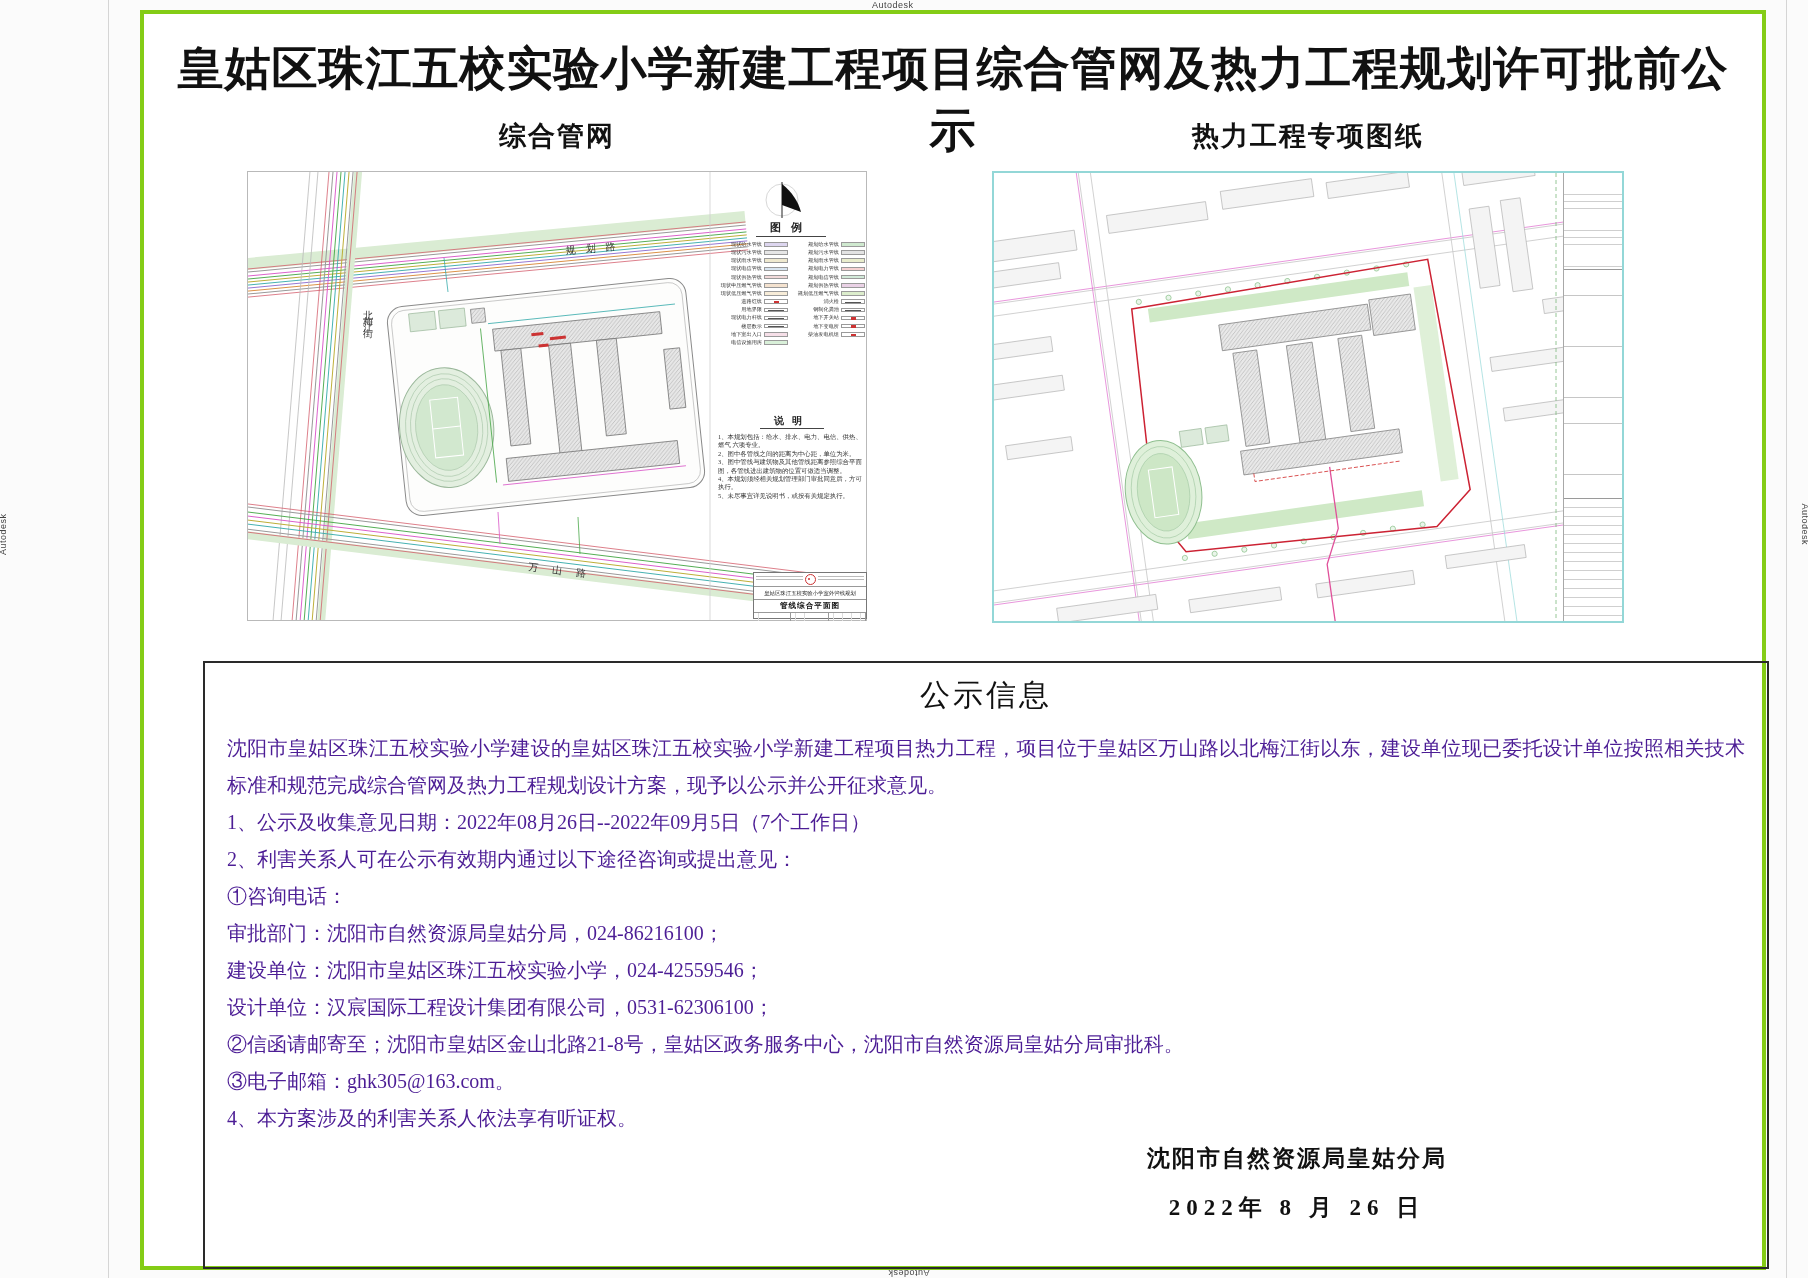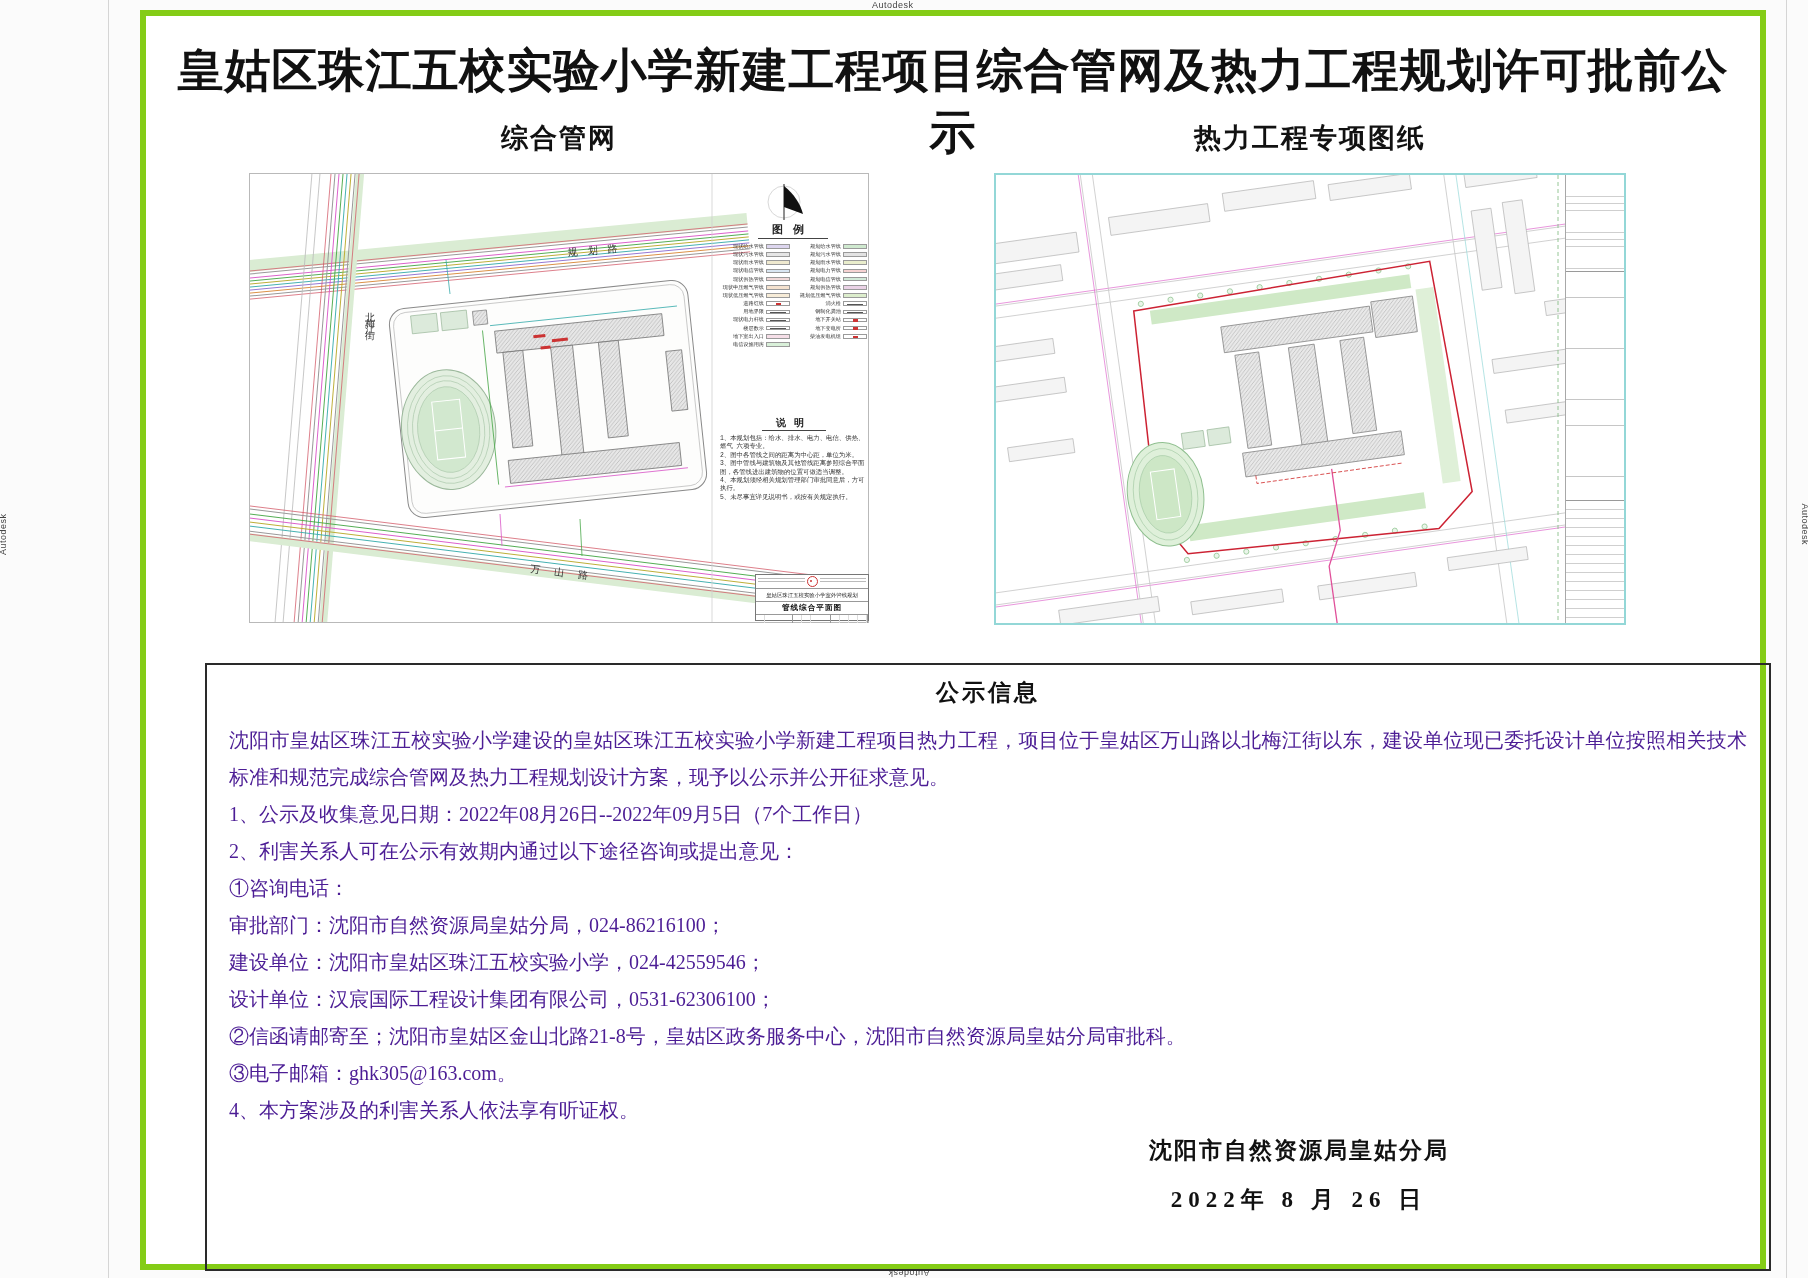--- a/index.html
+++ b/index.html
@@ -1,19 +1,19 @@
 <!DOCTYPE html>
 <html><head>
 <meta charset="utf-8">
 <style>
   html,body{margin:0;padding:0;}
   body{background:#f2f2f2;font-family:"Liberation Serif",serif;}
   #page{position:relative;width:1808px;height:1278px;background:#fbfbfb;overflow:hidden;}
   .edge-line{position:absolute;background:#d5d5d5;}
-  #sheet{position:absolute;left:140px;top:10px;width:1626px;height:1260px;background:#ffffff;border:6px solid #84cc16;box-sizing:border-box;}
+  #sheet{position:absolute;left:140px;top:10px;width:1626px;height:1260px;background:#ffffff;border:4px solid #84cc16;box-sizing:border-box;}
   .wm{position:absolute;font-family:"Liberation Sans",sans-serif;font-size:9px;color:#444;letter-spacing:.5px;}
   .wm-left{left:-2px;top:555px;transform:rotate(-90deg);transform-origin:left top;}
   .wm-right{right:-2px;top:545px;transform:rotate(90deg);transform-origin:right top;}
   .wm-top{left:872px;top:0px;}
   .wm-bottom{left:888px;bottom:0px;transform:rotate(180deg);}
   .page-title{position:absolute;left:30px;right:30px;top:24px;text-align:center;font-size:46px;font-weight:bold;color:#111;letter-spacing:1px;}
   .subtitle{position:absolute;top:104px;text-align:center;font-size:27px;font-weight:bold;color:#111;letter-spacing:2px;}
   .subtitle.l{left:103px;width:620px;}
   .subtitle.r{left:848px;width:632px;}
   .panel{position:absolute;background:#fff;box-sizing:border-box;}
@@ -24,41 +24,41 @@
   .legend{position:absolute;left:468px;top:48px;width:150px;font-family:Liberation Serif, serif;}
   .legend-title{text-align:center;font-size:11px;font-weight:bold;letter-spacing:10px;color:#222;border-bottom:1px solid #444;width:70px;margin:0 auto 4px auto;padding-bottom:1px;}
   .legend-cols{display:flex;gap:5px;}
   .lcol{display:flex;flex-direction:column;gap:1.6px;width:72px;}
   .lr{display:flex;align-items:center;justify-content:flex-end;gap:2px;height:6.6px;}
   .ll{font-size:6px;color:#333;white-space:nowrap;transform:scale(.86);transform-origin:right center;}
   .sw{width:24px;height:4.6px;border:0.5px solid #9a9a9a;box-sizing:border-box;flex:0 0 auto;position:relative;}
   .sw.mark-red::after{content:"";position:absolute;left:9px;top:0.5px;width:5px;height:2.6px;background:#cc3333;}
   .sw.mark-dark::after{content:"";position:absolute;left:3px;top:1.4px;right:3px;height:0.8px;background:#555;}
   
-  .notes{position:absolute;left:470px;top:242px;width:148px;font-family:Liberation Mono, monospace;}
+  .notes{position:absolute;left:470px;top:242px;width:148px;font-family:Liberation Serif, serif;}
   .notes-title{text-align:center;font-size:10px;font-weight:bold;letter-spacing:8px;color:#222;border-bottom:1px solid #444;width:64px;margin:0 auto 4px auto;}
   .note-line{font-size:6.4px;color:#333;line-height:8.4px;}
   
   .tblock{position:absolute;left:505px;top:400px;width:114px;height:47px;border:1px solid #777;box-sizing:border-box;font-family:"Liberation Sans",sans-serif;background:#fff;}
   .tb-r1{height:13px;border-bottom:0.5px solid #999;display:flex;align-items:center;gap:2px;padding:0 2px;}
   .tb-bars{flex:1;height:7px;background:repeating-linear-gradient(to bottom,#bbb 0 1px,transparent 1px 3.5px);}
   .seal{width:9px;height:9px;border:1.1px solid #cc3333;border-radius:50%;flex:0 0 auto;position:relative;}
   .seal::after{content:"";position:absolute;left:2.6px;top:2.6px;width:2px;height:2px;background:#cc3333;border-radius:50%;}
   .tb-r2{height:12px;border-bottom:0.5px solid #999;font-size:5.4px;color:#222;display:flex;align-items:center;justify-content:center;white-space:nowrap;overflow:hidden;}
   .tb-r3{height:12px;border-bottom:0.5px solid #999;font-size:7.6px;font-weight:bold;color:#111;display:flex;align-items:center;justify-content:center;letter-spacing:1px;}
   .tb-r4{display:flex;height:8px;}
   .tb-c{flex:1;border-right:0.5px solid #999;background:repeating-linear-gradient(to right,transparent 0 4px,#ddd 4px 4.5px);}
   
   .rstrip{position:absolute;right:0;top:0;bottom:0;width:58px;border-left:1px solid #a8a8a8;background:#fff;display:flex;flex-direction:column;}
   .rs1{height:96px;border-bottom:0.5px solid #9a9a9a;background:repeating-linear-gradient(to bottom,transparent 0 6.6px,#cfcfcf 6.6px 7.2px);}
   .rs2{height:228px;border-bottom:0.5px solid #9a9a9a;background:repeating-linear-gradient(to bottom,transparent 0 25px,#c6c6c6 25px 25.6px);}
   .rs3{flex:1;background:repeating-linear-gradient(to bottom,transparent 0 8.4px,#cfcfcf 8.4px 9px);}
   
   #notice{position:absolute;left:59px;top:647px;width:1566px;height:608px;border:2px solid #2a2a2a;box-sizing:border-box;padding:8px 22px 0 22px;}
-  .notice-heading{text-align:center;font-size:23px;font-weight:bold;color:#111;letter-spacing:3px;margin:4px 0 14px 0;}
+  .notice-heading{text-align:center;font-size:30px;font-weight:normal;color:#111;letter-spacing:3px;margin:4px 0 14px 0;}
   .notice-text{font-size:20px;color:#4c1d95;line-height:37px;}
   .notice-intro{text-align:justify;margin:0 0 0 0;}
   .notice-item{white-space:nowrap;}
   .signature{width:fit-content;margin:6px 298px 0 auto;text-align:center;font-weight:bold;color:#111;}
   .sig-org{font-size:23px;letter-spacing:2px;}
   .sig-date{font-size:23px;letter-spacing:6px;margin-top:18px;}
 </style>
 </head>
 <body>
 

